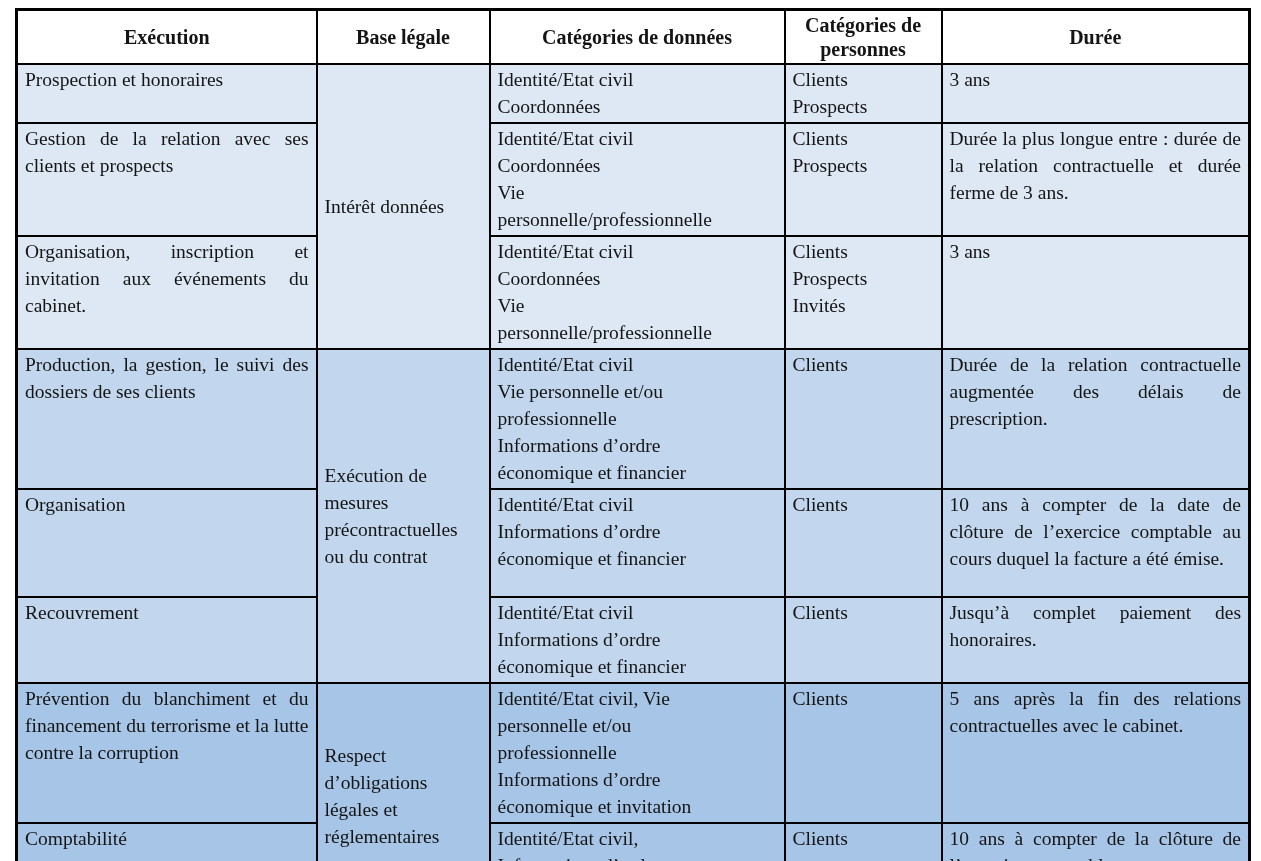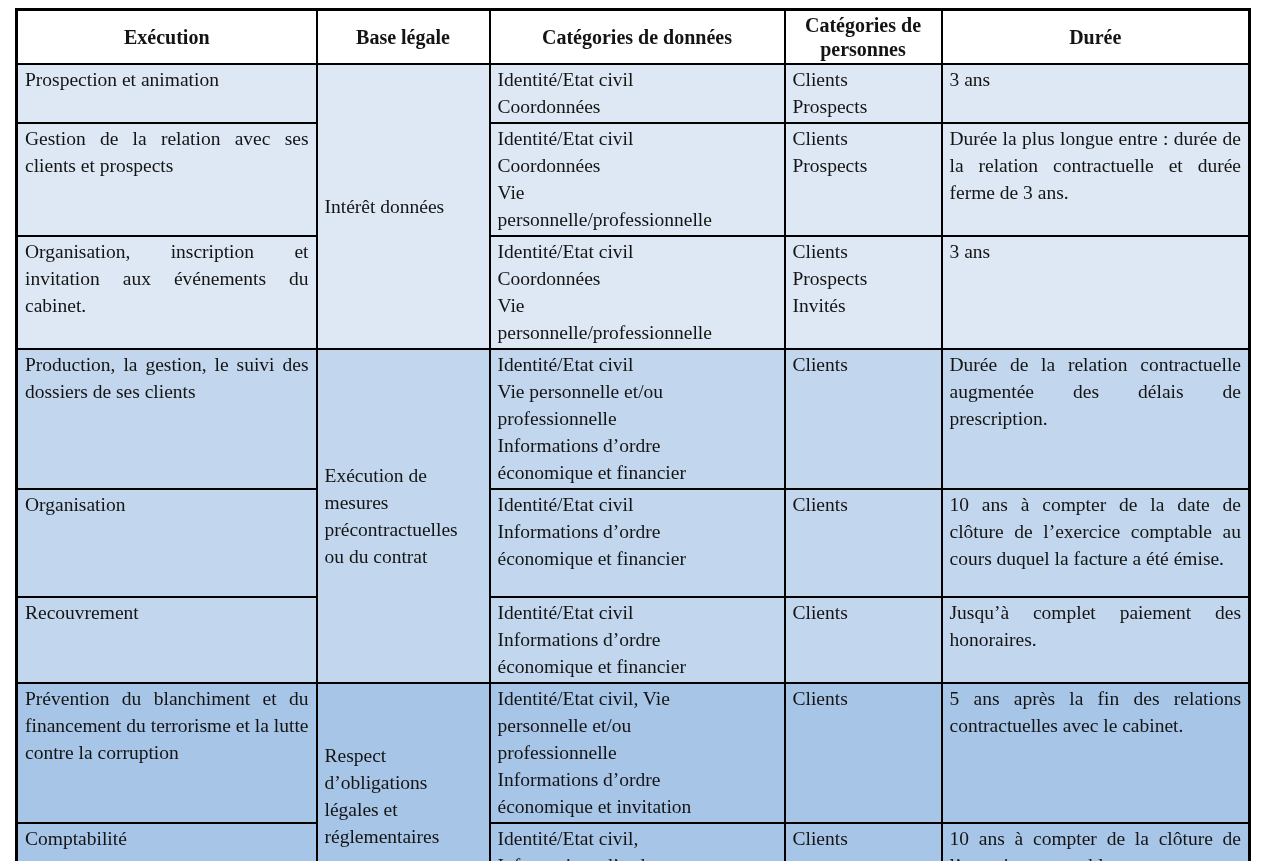--- a/index.html
+++ b/index.html
@@ -56,21 +56,21 @@
       <tr style="height:52px">
         <th>Exécution</th>
         <th>Base légale</th>
         <th>Catégories de données</th>
         <th>Catégories de personnes</th>
         <th>Durée</th>
       </tr>
     </thead>
     <tbody>
       <tr class="shade-light" style="height:55px">
-        <td class="just">Prospection et animation</td>
+        <td class="just">Prospection et honoraires</td>
         <td class="base" rowspan="3">Intérêt données</td>
         <td class="pre">Identité/Etat civil
 Coordonnées</td>
         <td class="pre">Clients
 Prospects</td>
         <td class="just">3 ans</td>
       </tr>
       <tr class="shade-light" style="height:108px">
         <td class="just">Gestion de la relation avec ses clients et prospects</td>
         <td class="pre">Identité/Etat civil

